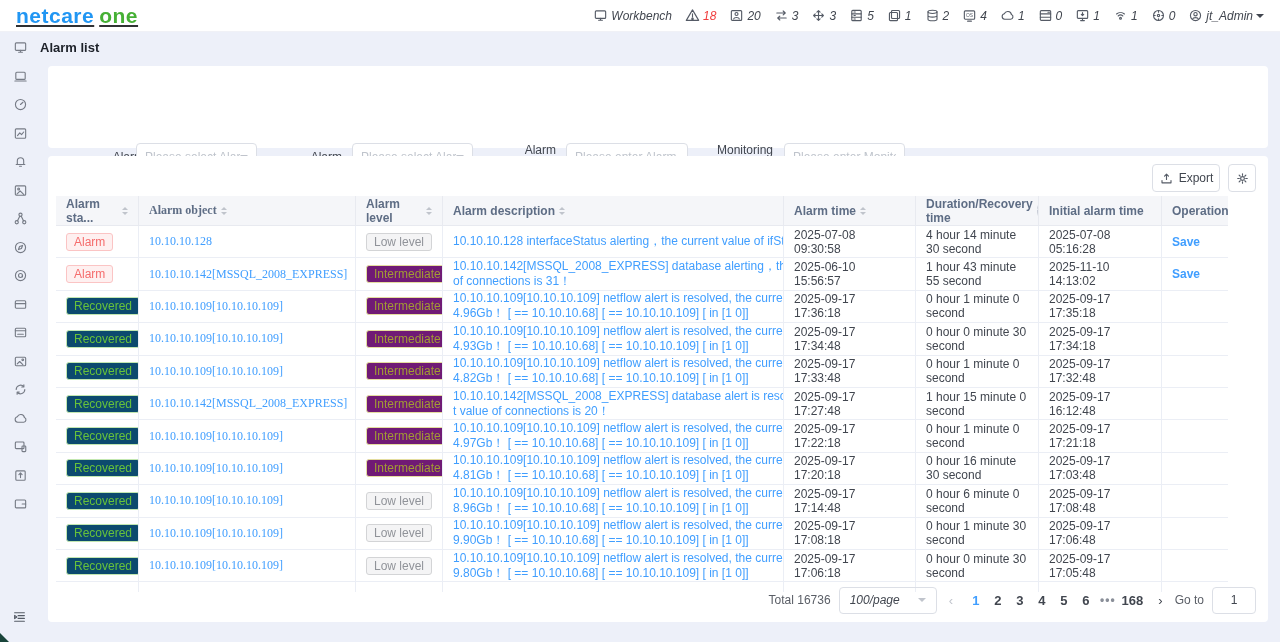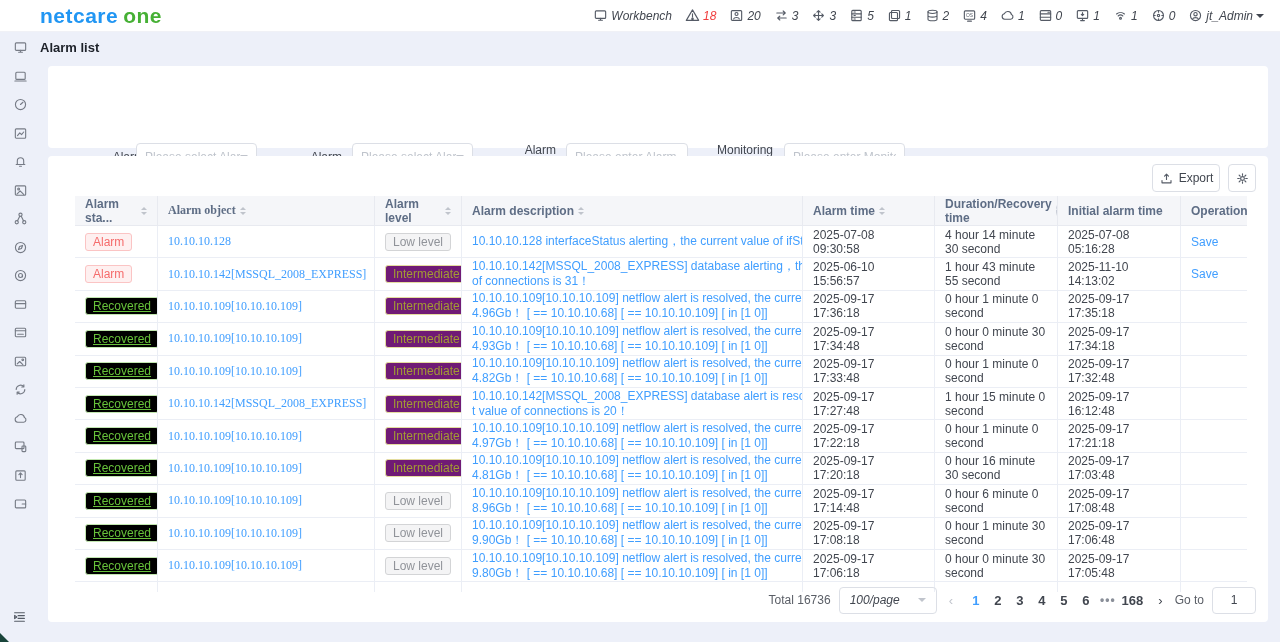--- a/index.html
+++ b/index.html
@@ -2,21 +2,21 @@
 <html><head>
 <meta charset="utf-8">
 <style>
   * { margin:0; padding:0; box-sizing:border-box; }
   html,body { width:1280px; height:642px; overflow:hidden; background:#edf0f9;
     font-family:"Liberation Sans", sans-serif; font-size:12px; color:#303133; }
 
   
   .top-header { position:absolute; top:0; left:0; width:1280px; height:32px;
     background:#fff; display:flex; align-items:center; z-index:30; border-bottom:1px solid #f0f1f6; }
-  .logo { margin-left:40px; font-size:21px; font-weight:bold; letter-spacing:.5px; display:flex; align-items:center; }
+  .logo { margin-left:16px; font-size:21px; font-weight:bold; letter-spacing:.5px; display:flex; align-items:center;text-decoration:underline; }
   .logo .p1 { color:#2196f3; } .logo .p2 { color:#46b035; margin-left:5px; }
   .hdr-right { margin-left:auto; display:flex; align-items:center; gap:13px; padding-right:16px; color:#41464f; }
   .hdr-item { display:flex; align-items:center; gap:3px; cursor:pointer; }
   .hdr-item .cnt { font-size:12px; color:#41464f;font-style:italic; }
   .hdr-item.alert .cnt { color:#f03e3e; }
   .icn { width:15px; height:15px; display:block; }
   .icn path,.icn rect,.icn circle,.icn ellipse,.icn line,.icn polyline { fill:none; stroke:#555b66; stroke-width:1.2; stroke-linecap:round; stroke-linejoin:round; }
   .caret { width:0;height:0;border:4px solid transparent;border-top-color:#41464f;margin-top:4px; }
 
   
@@ -43,37 +43,37 @@
   .link-expand { position:absolute; color:#2688f2; display:flex; align-items:center; gap:4px; cursor:pointer; height:28px; }
   .chev-blue { width:0;height:0;border:4px solid transparent;border-top-color:#2688f2; margin-top:4px; }
 
   
   .main-card { position:absolute; left:48px; top:156px; width:1220px; height:466px; background:#fff; border-radius:4px;padding-left:8px; }
   .toolbar { position:absolute; top:8px; right:12px; display:flex; gap:8px; }
   .btn-export { position:static; border:1px solid #dcdfe6; background:#fff; color:#41464f; width:68px; height:28px; gap:5px; }
   .btn-gear { position:static; border:1px solid #dcdfe6; background:#fff; width:28px; height:28px; }
 
   
-  .tbl { position:absolute; left:27px; top:40px; width:1172px; }
+  .tbl { position:absolute; left:8px; top:40px; width:1172px; }
   .trow { display:flex; border-bottom:1px solid #ebeef5; align-items:stretch; }
   .th-row { background:#f5f6f9; height:30px; border-bottom:1px solid #e8eaf0; }
   .cell { padding:0 10px; display:flex; align-items:center; border-right:1px solid #ebeef5; overflow:hidden; }
   .th-row .cell { color:#5e6d85; font-weight:bold; gap:4px; border-right-color:#e8eaf0; }
   .c0{width:83px;} .c1{width:217px;font-family:Liberation Serif, serif;} .c2{width:87px;} .c3{width:341px;} .c4{width:132px;}
-  .c5{width:123px;} .c6{width:123px;} .c7{width:66px; border-right:none;}
+  .c5{width:123px;} .c6{width:123px;} .c7{width:66px; border-right:none;font-weight:bold;}
   .tbody { height:366px; overflow:hidden; }
   .tbody .trow { height:32.4px; }
   .sort { display:inline-flex; flex-direction:column; gap:2px; }
   .sort .up { width:0;height:0;border:3.5px solid transparent;border-bottom-color:#c0c4cc;border-top-width:0; }
   .sort .dn { width:0;height:0;border:3.5px solid transparent;border-top-color:#c0c4cc;border-bottom-width:0; }
   .q-ic { width:13px;height:13px;border-radius:50%;background:#c8ccd6;color:#fff;font-size:9px;display:inline-flex;
     align-items:center;justify-content:center;font-weight:bold; }
   .badge { font-size:12px; padding:1px 7px; border-radius:3px; white-space:nowrap; border:1px solid transparent; }
   .b-alarm { color:#f56c6c; background:#fef0f0; border-color:#fbc4c4; }
-  .b-recovered { color:#67c23a; background:#000000; border-color:#c2e7b0;text-decoration:underline; }
+  .b-recovered { color:#67c23a; background:#0c4a6e; border-color:#c2e7b0; }
   .b-low { color:#909399; background:#f4f4f5; border-color:#d3d4d6; }
   .b-mid { color:#a29b34; background:#701a75; border-color:#e4dd9f; }
   .lnk { color:#409eff; cursor:pointer; }
   .desc { display:flex; flex-direction:column; justify-content:center; line-height:15px; }
   .desc div { color:#409eff; white-space:nowrap; cursor:pointer; }
   .tcell-txt { color:#41464f; }
 
   
   .pager { position:absolute; right:12px; bottom:8px; height:28px; display:flex; align-items:center; gap:8px; color:#5a5e66; }
   .pg-select { width:98px; height:27px; border:1px solid #dcdfe6; border-radius:4px; display:flex; align-items:center;

